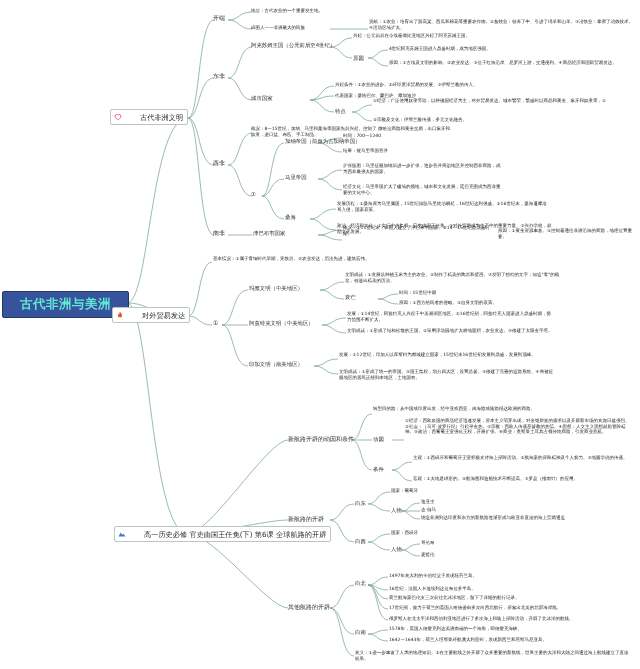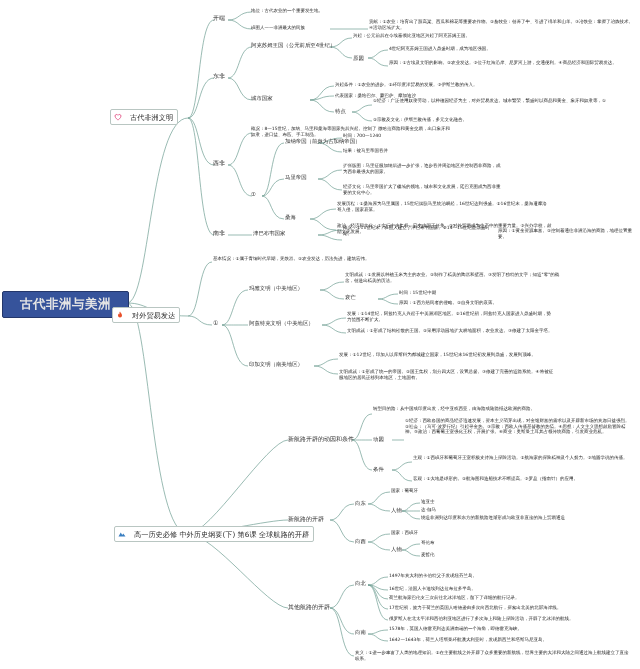--- a/index.html
+++ b/index.html
@@ -6,32 +6,32 @@
   body{width:640px;height:669px;overflow:hidden;
        font-family:"DejaVu Sans","Liberation Sans",sans-serif;
        color:#2b2b2b;}
   #map{position:relative;width:640px;height:669px;}
   svg.links{position:absolute;left:0;top:0;width:640px;height:669px;pointer-events:none;}
   .node{position:absolute;white-space:pre-wrap;line-height:1.25;}
 
   
   .root{
     left:2px;top:291px;width:125px;
-    background:#36539b;color:#e5e5e5;
+    background:#36539b;color:#5eead4;
     border:1px solid #24376b;
     border-radius:2px;
     font-size:12.5px;font-weight:bold;
     text-align:center;padding:4px 0 5px 0;
     letter-spacing:.5px;
   }
   
   .l1{
     background:#ffffff;border:1px solid #b9c6c2;border-radius:2px;
     font-size:7.2px;padding:2.5px 4px 2.5px 3px;
-    display:flex;align-items:flex-start;gap:8px;white-space:nowrap;
+    display:flex;align-items:flex-start;gap:18px;white-space:nowrap;
   }
   .l1 .ico{display:inline-block;width:8px;height:8px;flex:none;}
   .l2{font-size:6px;}
   .l3{font-size:5.4px;}
   .leaf{font-size:4.5px;color:#1d1d1d;}
 </style>
 </head>
 <body>
 
 <div id="map">
@@ -142,21 +142,21 @@
     <svg class="ico" viewBox="0 0 16 16">
         <path d="M8 1c1 3 4 4 4 8a4 4 0 0 1-8 0c0-2 1-3 2-4 0 1 .5 1.6 1 2 .3-2-1-4 1-6z" fill="#e8502a"></path>
       </svg>
     <span>对外贸易发达</span>
   </div>
 
   <div class="node l1" style="left:114px;top:526px;">
     <svg class="ico" viewBox="0 0 16 16">
         <path d="M1 13l4.5-8 3 5 2-3L15 13z" fill="#3a7fc1"></path>
       </svg>
-    <span>高一历史必修 中外历史纲要(下) 第6课 全球航路的开辟</span>
+    <span>高一历史必修 官吏由国王任免(下) 第6课 全球航路的开辟</span>
   </div>
 
   <div class="node l2" style="left:213px;top:14px;">开端</div>
   <div class="node leaf" style="left:251px;top:8px;width:130px;">地位：古代农业的一个重要发生地。</div>
   <div class="node leaf" style="left:251px;top:25px;width:120px;">班图人——非洲最大的民族</div>
   <div class="node leaf" style="left:369px;top:19px;width:265px;">贡献：①农业：培育出了甜高粱、西瓜和棉花等重要农作物。②畜牧业：创养了牛、引进了绵羊和山羊。③冶铁业：掌握了冶炼技术。④活动区域扩大。</div>
 
   <div class="node l2" style="left:213px;top:72px;">东非</div>
   <div class="node l3" style="left:251px;top:42px;width:86px;">阿克苏姆王国（公元前后至4世纪）</div>
   <div class="node leaf" style="left:353px;top:33px;width:200px;">兴起：公元前后在今埃塞俄比亚地区兴起了阿克苏姆王国。</div>

